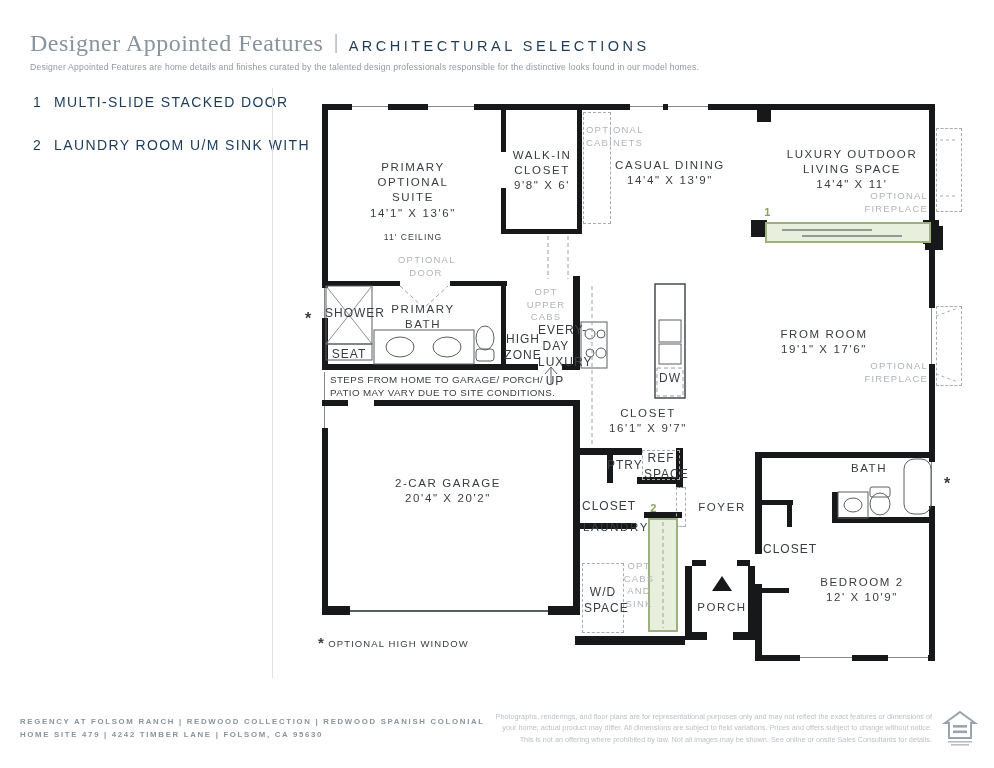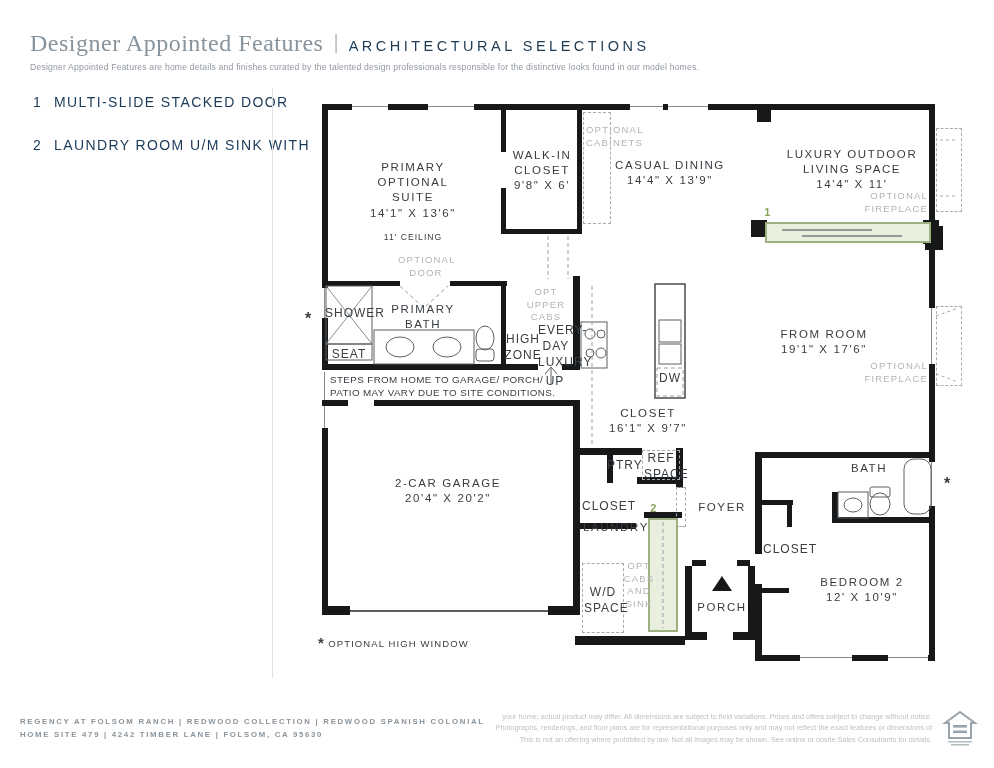--- a/index.html
+++ b/index.html
@@ -332,22 +332,22 @@
       <span class="legend-star">*</span>
       <span class="legend-text">OPTIONAL HIGH WINDOW</span>
     </div>
   </div>
 
   <div class="footer-left">
     <div>REGENCY AT FOLSOM RANCH  |  REDWOOD COLLECTION  |  REDWOOD SPANISH COLONIAL</div>
     <div>HOME SITE 479  |  4242 TIMBER LANE |  FOLSOM, CA 95630</div>
   </div>
   <div class="footer-right">
+    <div>Photographs, renderings, and floor plans are for representational purposes only and may not reflect the exact features or dimensions of</div>
     <div>your home; actual product may differ. All dimensions are subject to field variations. Prices and offers subject to change without notice.</div>
-    <div>Photographs, renderings, and floor plans are for representational purposes only and may not reflect the exact features or dimensions of</div>
     <div>This is not an offering where prohibited by law. Not all images may be shown. See online or onsite Sales Consultants for details.</div>
   </div>
   <div class="eh-icon">
     <svg width="36" height="40" viewBox="0 0 36 40" fill="none">
       <path d="M18 4 L33 15 H29 V30 H7 V15 H3 Z" stroke="#98a3ab" stroke-width="2"></path>
       <rect x="11" y="17" width="14" height="2.6" fill="#98a3ab"></rect>
       <rect x="11" y="22.5" width="14" height="2.6" fill="#98a3ab"></rect>
       <rect x="6" y="33" width="24" height="1.6" fill="#b6bec4"></rect>
       <rect x="9" y="36" width="18" height="1.6" fill="#b6bec4"></rect>
     </svg>

